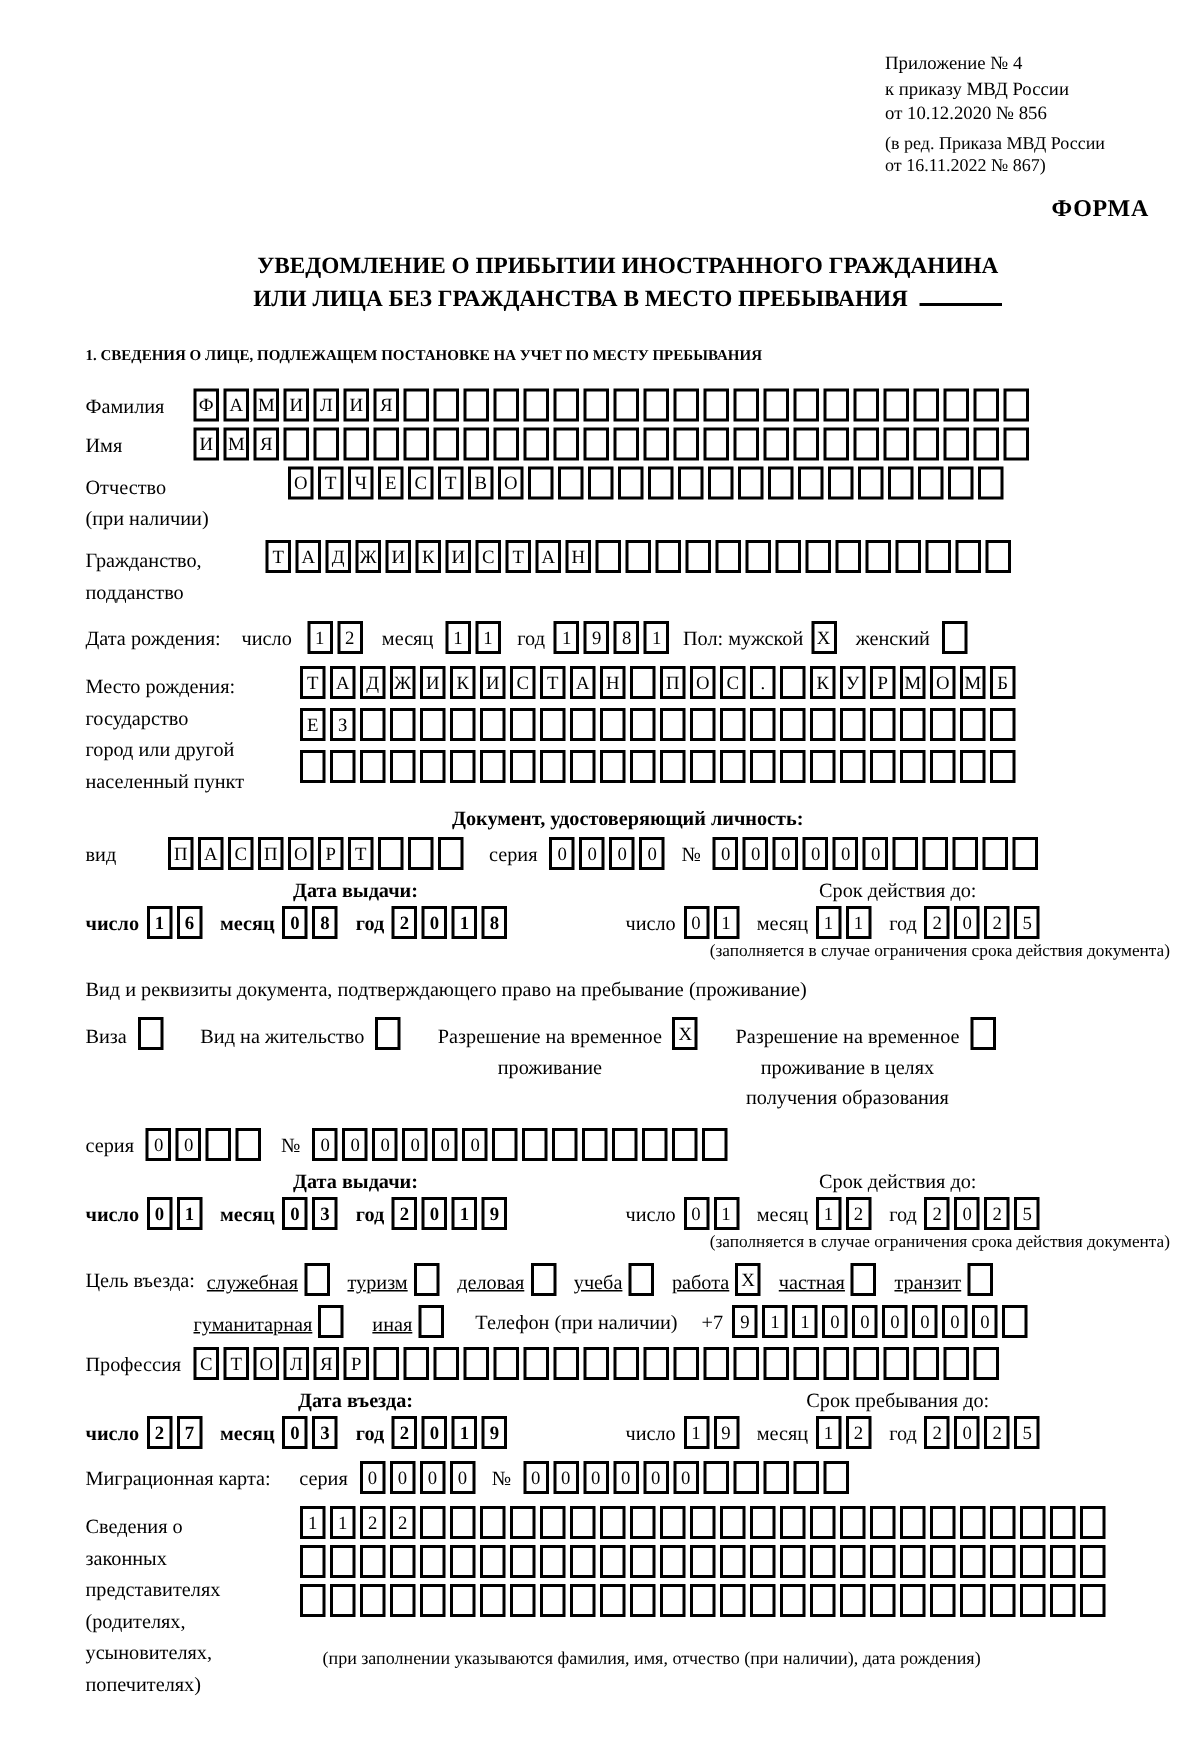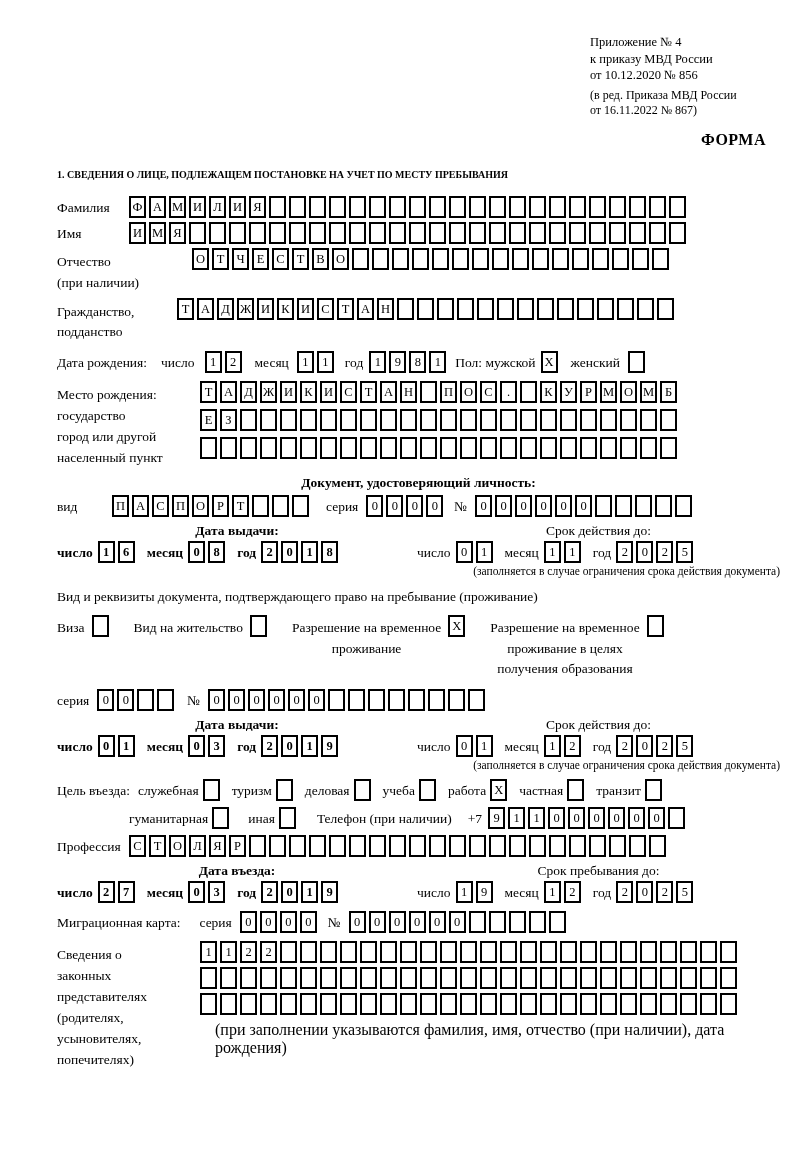--- a/index.html
+++ b/index.html
@@ -51,43 +51,47 @@
 
   .doc-head { text-align:center; font-weight:bold; margin-top:6px; margin-bottom:2px; }
 
   .opts { display:flex; align-items:flex-start; margin-top:6px; }
   .opt { display:flex; align-items:flex-start; margin-right:22px; }
   .opt:last-child { margin-right:0; }
   .opt .opt-label { text-align:center; line-height:1.5; margin-right:7px; padding-top:3px; }
   .opt .opt-label.single { text-align:left; }
 
   .purposes { display:flex; align-items:flex-start; flex-wrap:nowrap; }
-  .purpose { display:flex; align-items:flex-start; margin-right:9px; }
+  .purpose { display:flex; align-items:center; margin-right:9px;text-decoration:underline; }
   .purpose .inline-lab { margin-right:4px; }
 
   .rep-row { margin-bottom:4px; white-space:nowrap; }
-  .bottom-note { font-size:16px; margin-top:2px; padding-left:158px; }
+  .bottom-note { font-size:12px; margin-top:16px; padding-left:158px; }
 </style>
 </head>
 <body>
 
 <div class="page">
 
   <div class="ref-block">
     <div>Приложение № 4</div>
     <div>к приказу МВД России</div>
     <div>от 10.12.2020 № 856</div>
     <div class="ref-note">
       <div>(в ред. Приказа МВД России</div>
       <div>от 16.11.2022 № 867)</div>
     </div>
   </div>
 
   <div class="forma">ФОРМА</div>
 
+  <div class="title">
+    <div>УВЕДОМЛЕНИЕ О ПРИБЫТИИ ИНОСТРАННОГО ГРАЖДАНИНА</div>
+    <div><span>ИЛИ ЛИЦА БЕЗ ГРАЖДАНСТВА В МЕСТО ПРЕБЫВАНИЯ</span><span class="title-underline"></span></div>
+  </div>
 
   <div class="section-head">1. СВЕДЕНИЯ О ЛИЦЕ, ПОДЛЕЖАЩЕМ ПОСТАНОВКЕ НА УЧЕТ ПО МЕСТУ ПРЕБЫВАНИЯ</div>
 
   <div class="frow" style="margin-top:16px;">
     <div class="lab lab-w72">Фамилия</div>
     <div class="boxes"><span class="cb">Ф</span><span class="cb">А</span><span class="cb">М</span><span class="cb">И</span><span class="cb">Л</span><span class="cb">И</span><span class="cb">Я</span><span class="cb"></span><span class="cb"></span><span class="cb"></span><span class="cb"></span><span class="cb"></span><span class="cb"></span><span class="cb"></span><span class="cb"></span><span class="cb"></span><span class="cb"></span><span class="cb"></span><span class="cb"></span><span class="cb"></span><span class="cb"></span><span class="cb"></span><span class="cb"></span><span class="cb"></span><span class="cb"></span><span class="cb"></span><span class="cb"></span><span class="cb"></span></div>
   </div>
 
   <div class="frow">
     <div class="lab lab-w72">Имя</div>

